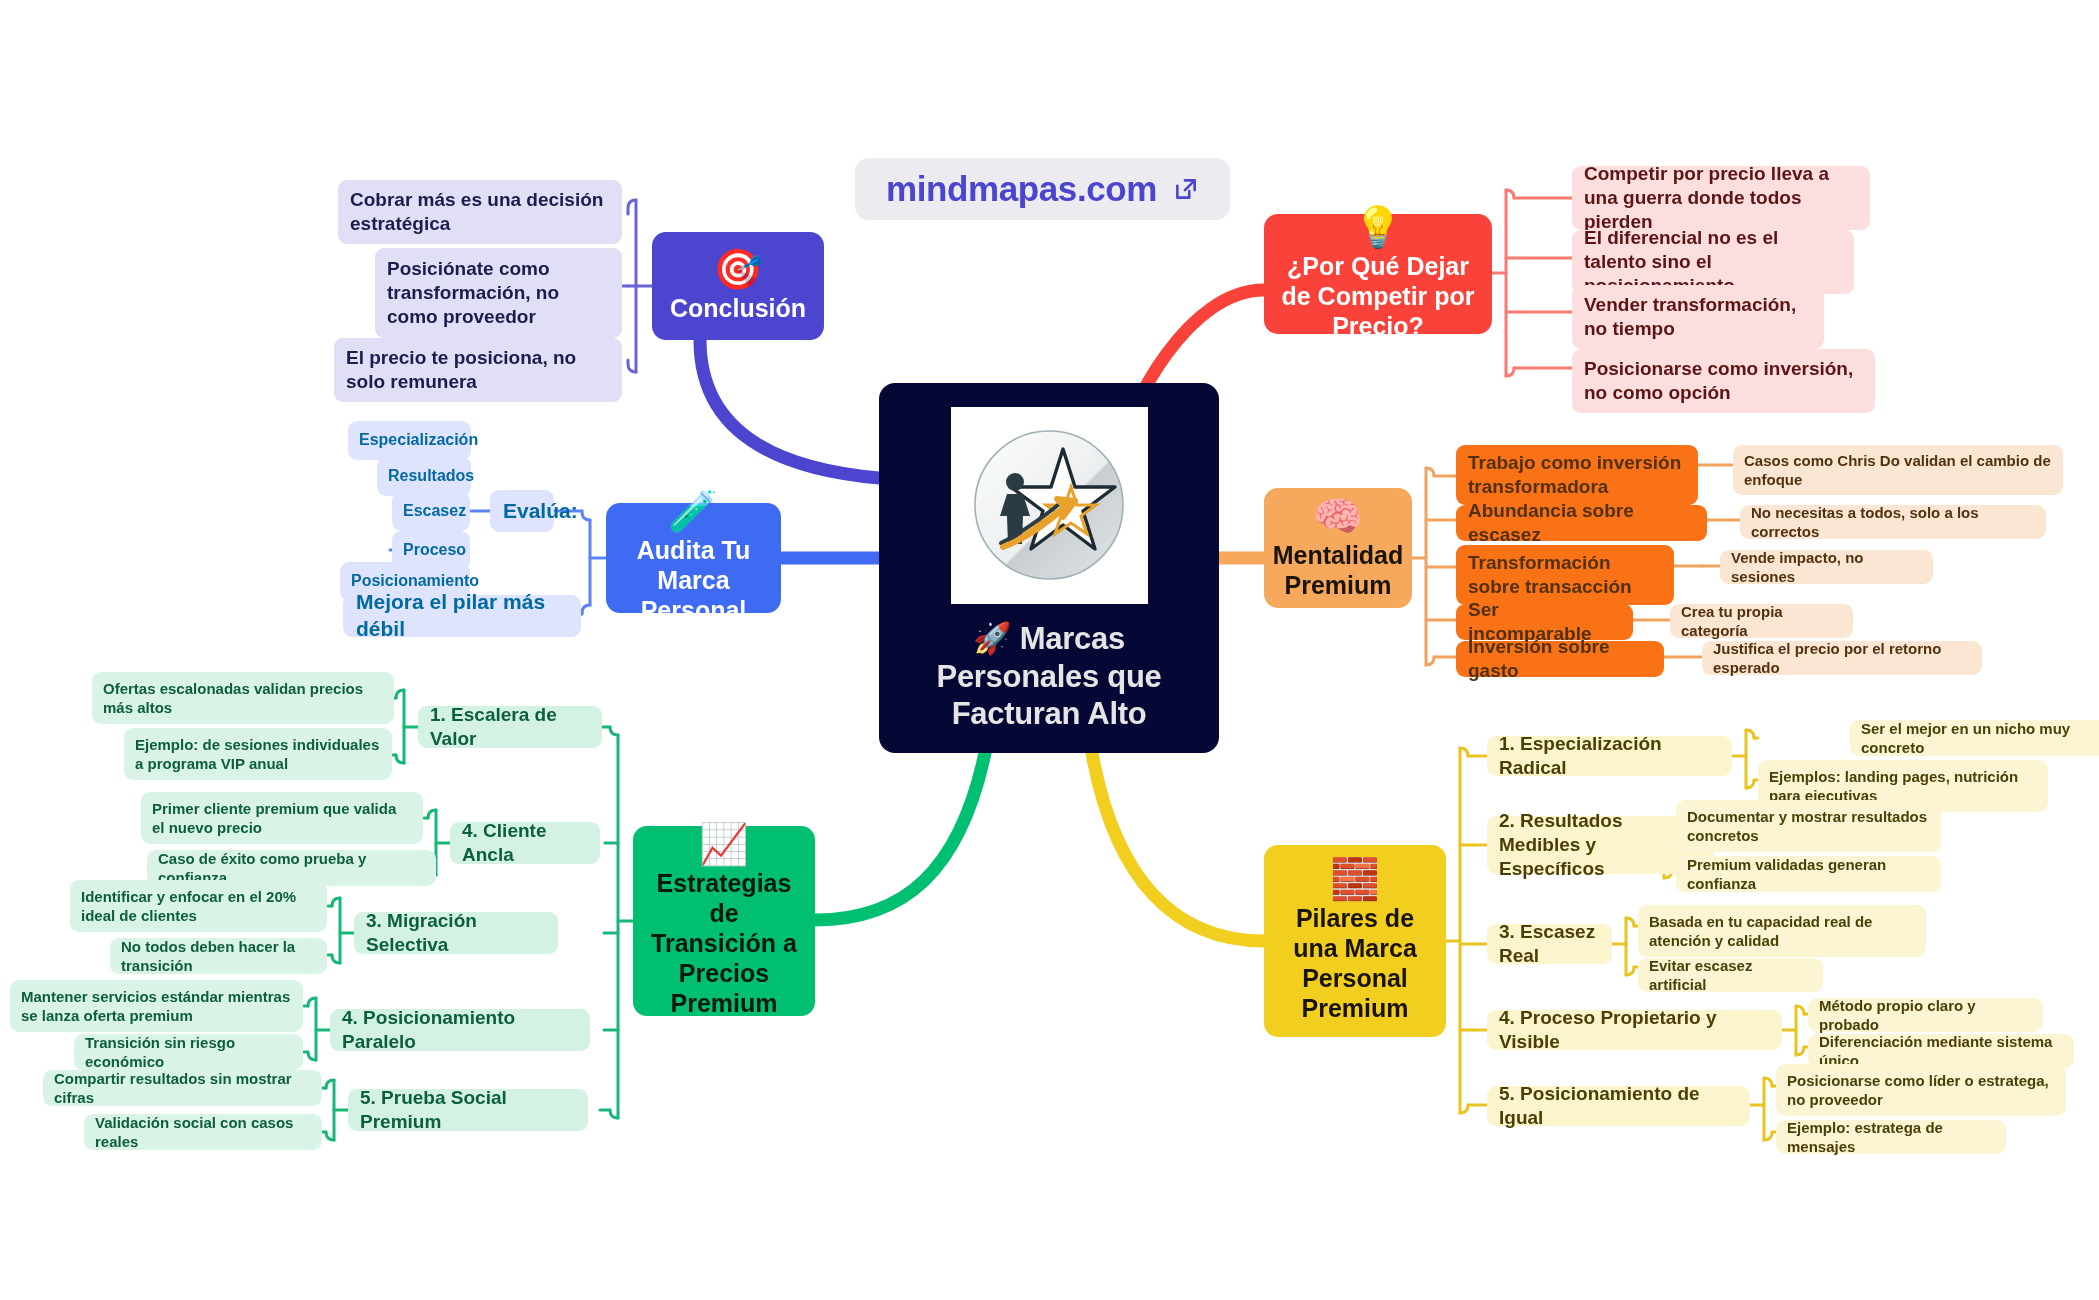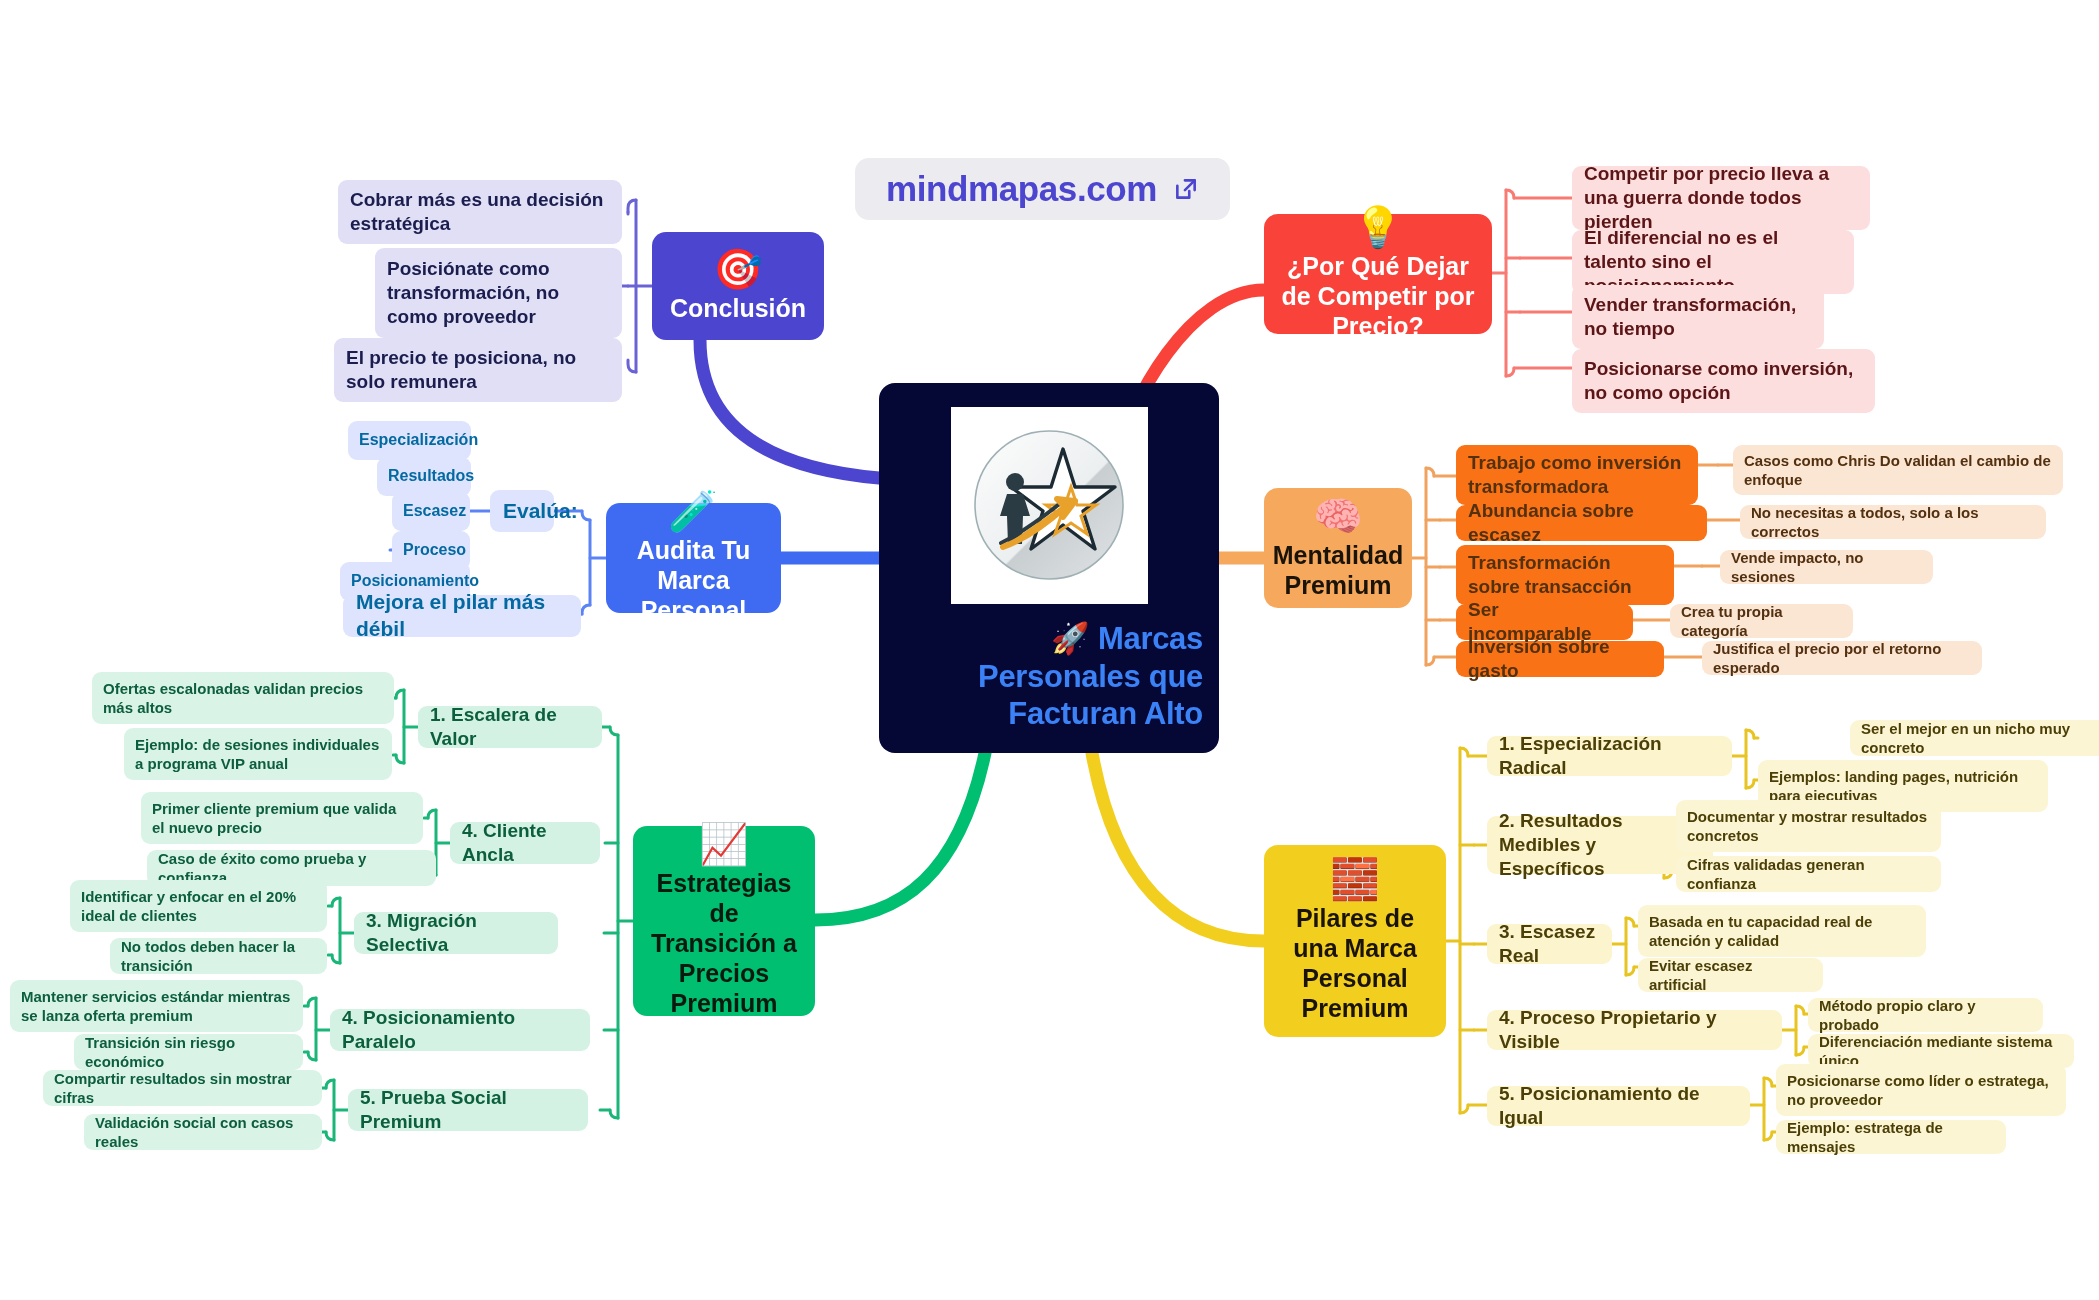--- a/index.html
+++ b/index.html
@@ -33,22 +33,22 @@
     flex-direction: column; padding: 22px 16px 18px;
     z-index: 5;
   }
   .center-logo {
     width: 197px; height: 197px; background: #ffffff;
     display: flex; align-items: center; justify-content: center;
     flex: none;
   }
   .center-title {
     margin-top: 16px;
-    font-size: 31px; font-weight: bold; color: #3b82f6;
-    text-align: right; line-height: 1.22; letter-spacing: -0.3px;
+    font-size: 31px; font-weight: bold; color: #e5e5e5;
+    text-align: center; line-height: 1.22; letter-spacing: -0.3px;
   }
 
   
   .main-node {
     border-radius: 14px; flex-direction: column;
     text-align: center; z-index: 4;
     padding: 10px 14px;
   }
   .main-node .mn-icon { font-size: 40px; line-height: 1; margin-bottom: 4px; }
   .main-node .mn-label { font-size: 25px; font-weight: bold; line-height: 1.2; }
@@ -401,21 +401,21 @@
 
   <div class="sub s-orange lvl2" style="left:1456px; top:641px; width:208px; height:36px;">Inversión sobre gasto</div>
   <div class="sub s-orange3 lvl3" style="left:1702px; top:641px; width:280px; height:34px;">Justifica el precio por el retorno esperado</div>
 
   <div class="sub s-yellow lvl2" style="left:1487px; top:736px; width:245px; height:40px;">1. Especialización Radical</div>
   <div class="sub s-yellow3 lvl3" style="left:1850px; top:720px; width:280px; height:36px;">Ser el mejor en un nicho muy concreto</div>
   <div class="sub s-yellow3 lvl3" style="left:1758px; top:760px; width:290px; height:52px;">Ejemplos: landing pages, nutrición para ejecutivas</div>
 
   <div class="sub s-yellow lvl2" style="left:1487px; top:816px; width:226px; height:58px;">2. Resultados Medibles y Específicos</div>
   <div class="sub s-yellow3 lvl3" style="left:1676px; top:800px; width:265px; height:52px;">Documentar y mostrar resultados concretos</div>
-  <div class="sub s-yellow3 lvl3" style="left:1676px; top:856px; width:265px; height:36px;">Cifras validadas generan confianza</div>
+  <div class="sub s-yellow3 lvl3" style="left:1676px; top:856px; width:265px; height:36px;">Premium validadas generan confianza</div>
 
   <div class="sub s-yellow lvl2" style="left:1487px; top:924px; width:125px; height:40px;">3. Escasez Real</div>
   <div class="sub s-yellow3 lvl3" style="left:1638px; top:905px; width:288px; height:52px;">Basada en tu capacidad real de atención y calidad</div>
   <div class="sub s-yellow3 lvl3" style="left:1638px; top:958px; width:185px; height:34px;">Evitar escasez artificial</div>
 
   <div class="sub s-yellow lvl2" style="left:1487px; top:1010px; width:295px; height:40px;">4. Proceso Propietario y Visible</div>
   <div class="sub s-yellow3 lvl3" style="left:1808px; top:998px; width:235px; height:34px;">Método propio claro y probado</div>
   <div class="sub s-yellow3 lvl3" style="left:1808px; top:1034px; width:266px; height:34px;">Diferenciación mediante sistema único</div>
 
   <div class="sub s-yellow lvl2" style="left:1487px; top:1086px; width:263px; height:40px;">5. Posicionamiento de Igual</div>

